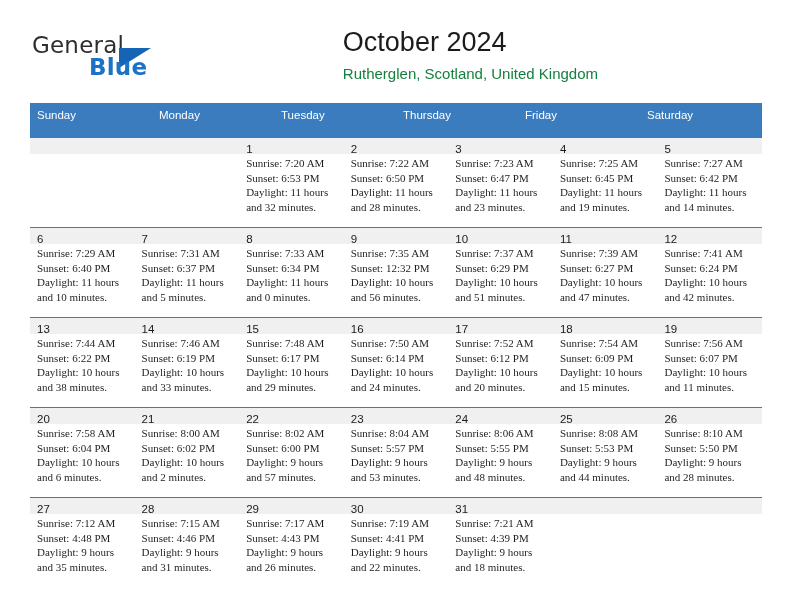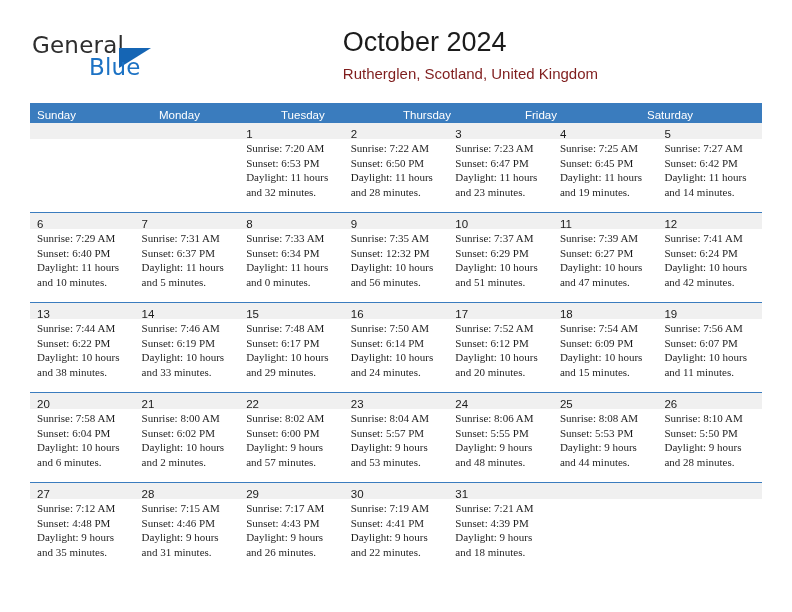--- a/index.html
+++ b/index.html
@@ -47,21 +47,21 @@
     font-weight: 400;
   }
   .brand-blue {
     position: absolute;
     left: 57px;
     top: 22px;
     font-size: 23px;
     letter-spacing: 0.2px;
     color: #1c72c4;
     font-family: "DejaVu Sans", sans-serif;
-    font-weight: 400;
+    font-weight: 700;
   }
   .brand-triangle {
     position: absolute;
     left: 87px;
     top: 16px;
     width: 0;
     height: 0;
     border-left: 32px solid #1565b4;
     border-bottom: 20px solid transparent;
   }
@@ -74,41 +74,41 @@
   .cal-title {
     font-size: 27px;
     color: #1b1b1b;
     font-weight: 400;
     line-height: 32px;
     white-space: nowrap;
   }
   .cal-subtitle {
     margin-top: 7px;
     font-size: 15px;
-    color: #7f1d1d;
+    color: #15803d;
     font-weight: 400;
     line-height: 18px;
     white-space: nowrap;
   }
 
   
   .calendar {
     position: absolute;
     left: 30px;
     top: 103px;
     width: 732px;
   }
   .weekday-row {
     display: flex;
     background: #3a7cbe;
   }
   .weekday-cell {
     flex: 1 1 0;
     box-sizing: border-box;
-    padding: 5px 0 0 7px;
+    padding: 5px 0 15px 7px;
     font-size: 11.5px;
     color: #ffffff;
     line-height: 15px;
     white-space: nowrap;
   }
   .week-row {
     display: flex;
     border-top: 1.4px solid #3a7cbe;
   }
   .week-row.first {

